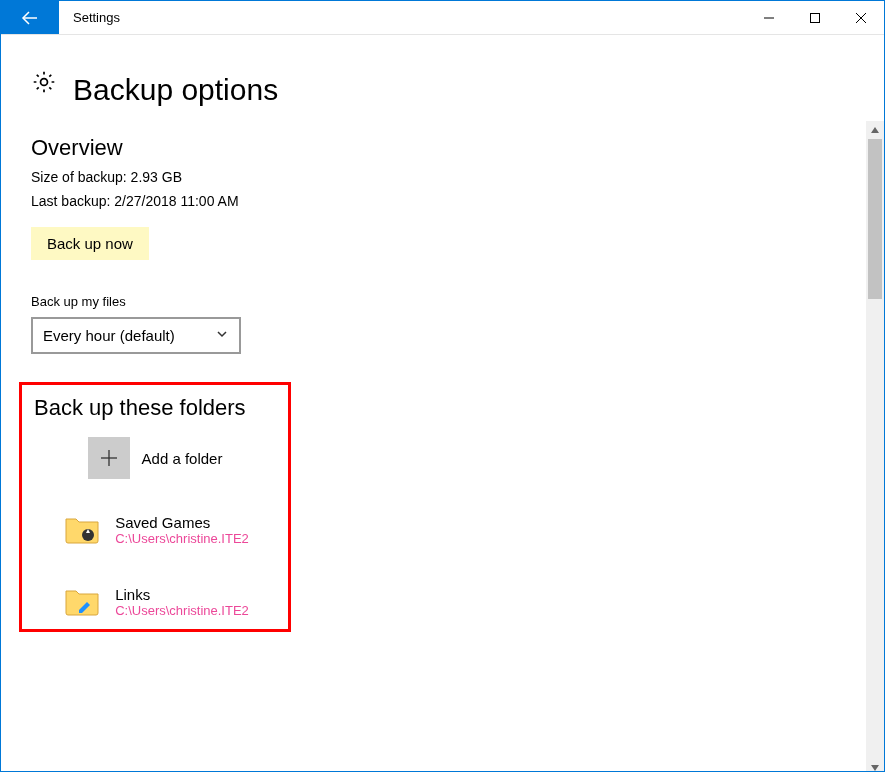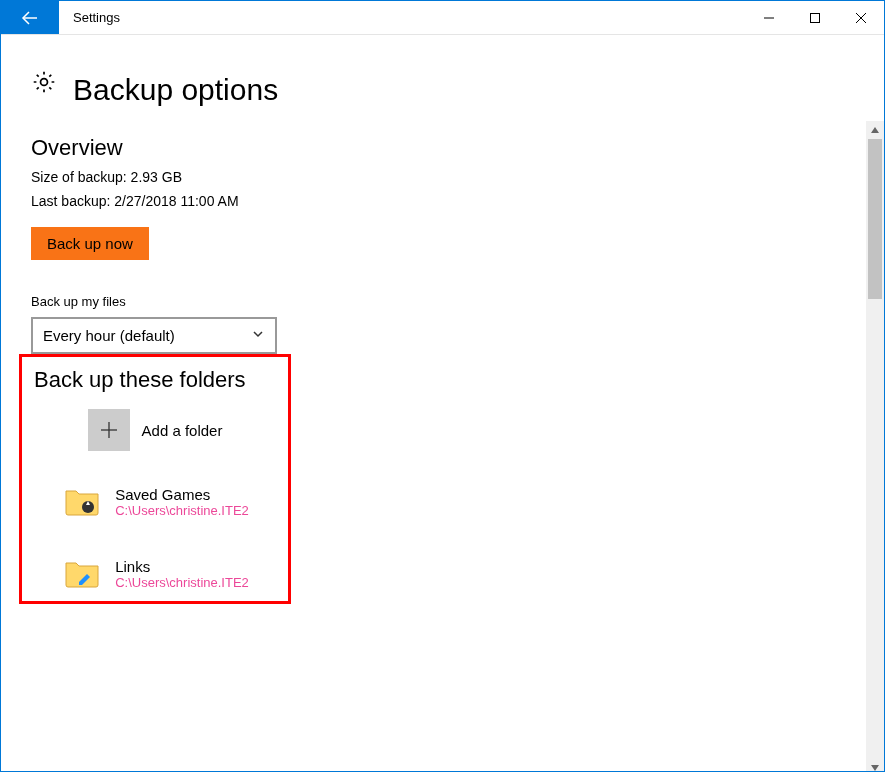--- a/index.html
+++ b/index.html
@@ -77,48 +77,49 @@
     margin-top: 4px;
     margin-bottom: 4px;
   }
   .info-line {
     font-size: 14px;
     color: #000;
     margin: 8px 0;
   }
   .btn-grey {
     display: inline-block;
-    background: #f97316;
+    background: #fef9c3;
     border: none;
     font-size: 15px;
     padding: 8px 16px;
     margin-top: 10px;
     color: #000;
   }
   .field-label {
     font-size: 13px;
     color: #000;
     margin-top: 34px;
     margin-bottom: 8px;
   }
   .dropdown {
-    width: 246px;
+    width: 210px;
     border: 2px solid #999;
     padding: 8px 10px;
     font-size: 15px;
     display: flex;
     align-items: center;
     justify-content: space-between;
     color: #000;
   }
   .chevron { flex: 0 0 auto; }
 
   
   .folders-section {
     border: 3px solid #ff0000;
+    margin-top: 28px;
     padding: 10px 12px 0 0;
     width: 272px;
     position: relative;
     margin-left: -12px;
     padding-left: 12px;
   }
   .folders-heading {
     font-size: 22px;
     font-weight: 400;
     color: #000;

